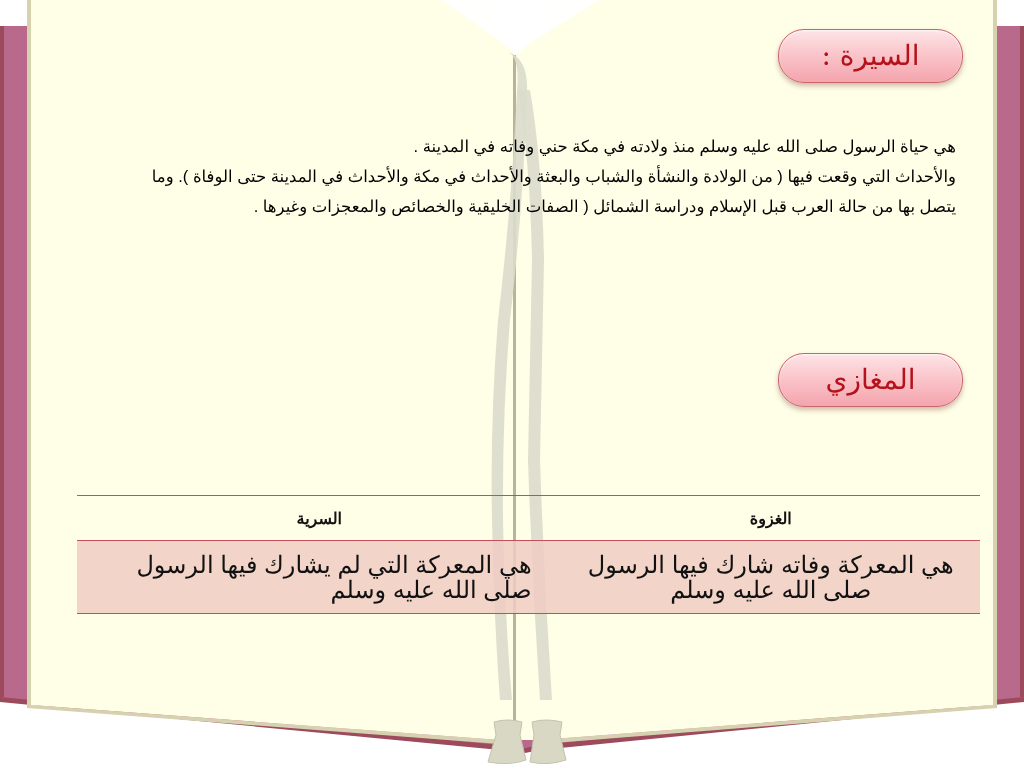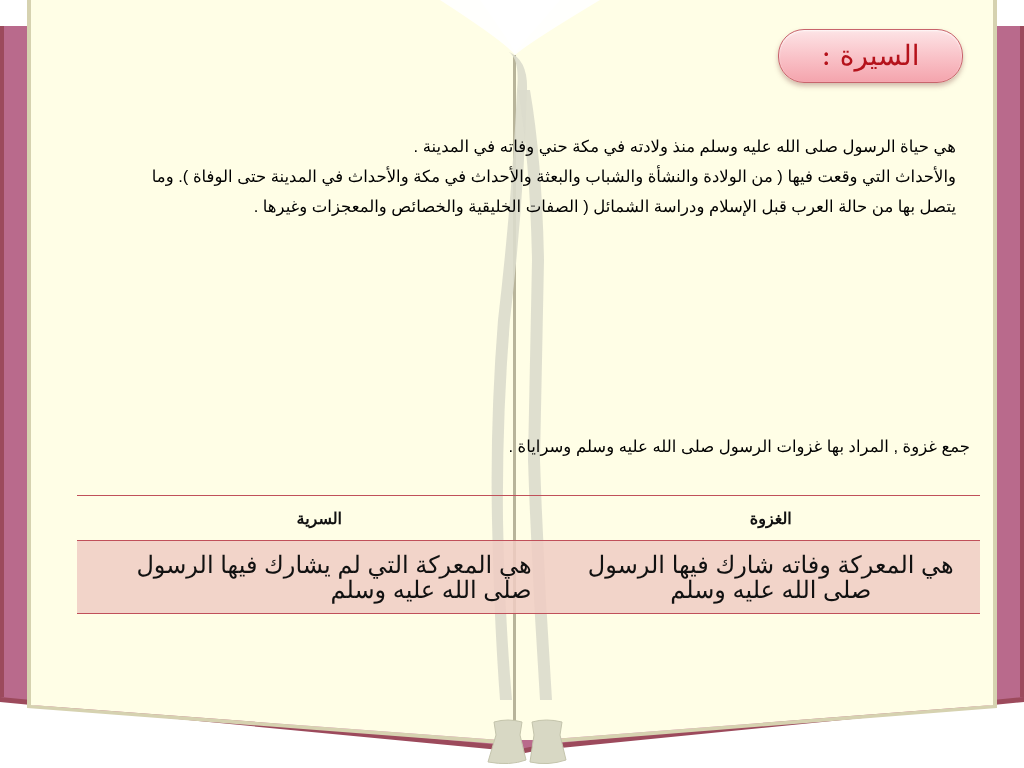--- a/index.html
+++ b/index.html
@@ -79,22 +79,24 @@
 
   <div class="pill pill-sira">
     <span>السيرة :</span>
   </div>
 
   <div class="para para-sira">
     <p>هي حياة الرسول صلى الله عليه وسلم منذ ولادته في مكة حني وفاته في المدينة .</p>
     <p>والأحداث التي وقعت فيها ( من الولادة والنشأة والشباب والبعثة والأحداث في مكة والأحداث في المدينة حتى الوفاة ). وما يتصل بها من حالة العرب قبل الإسلام ودراسة الشمائل ( الصفات الخليقية والخصائص والمعجزات وغيرها .</p>
   </div>
 
+  <div class="pill pill-maghazi">
+    <span>المغازي</span>
+  </div>
 
-  <div class="para para-maghazi">جمع غزوة , المراد بها غزوات الرسول صلى الله عليه وسلم وسراياة .</div>
 
   <table class="cmp">
     <thead>
       <tr>
         <th>الغزوة</th>
         <th>السرية</th>
       </tr>
     </thead>
     <tbody>
       <tr>

